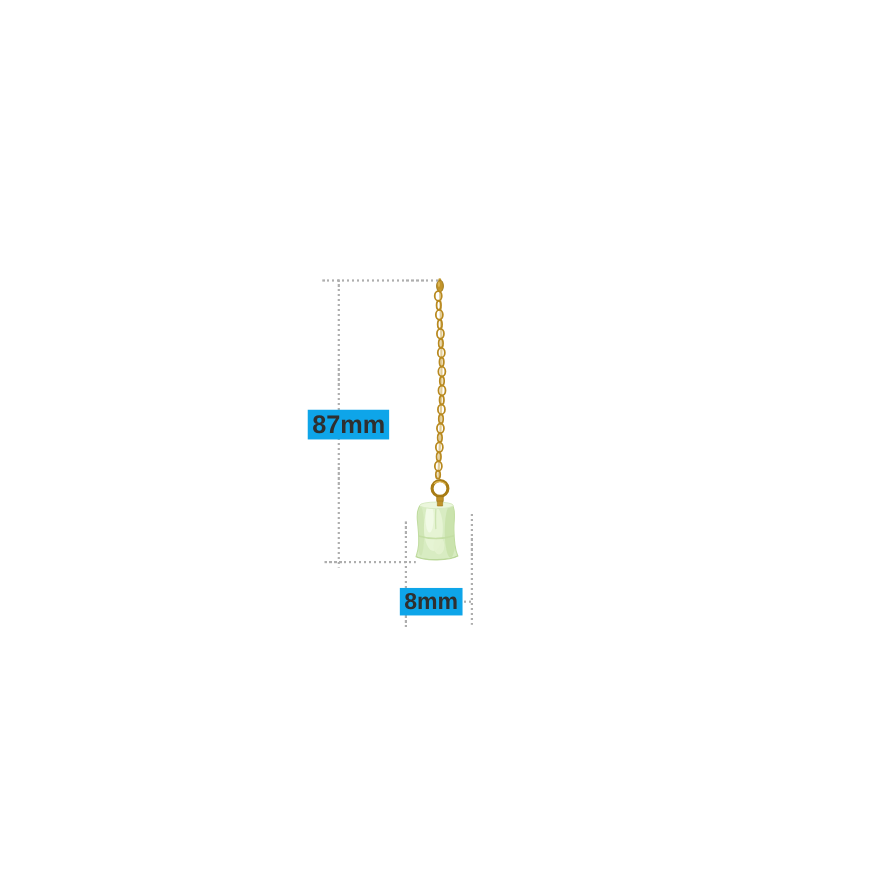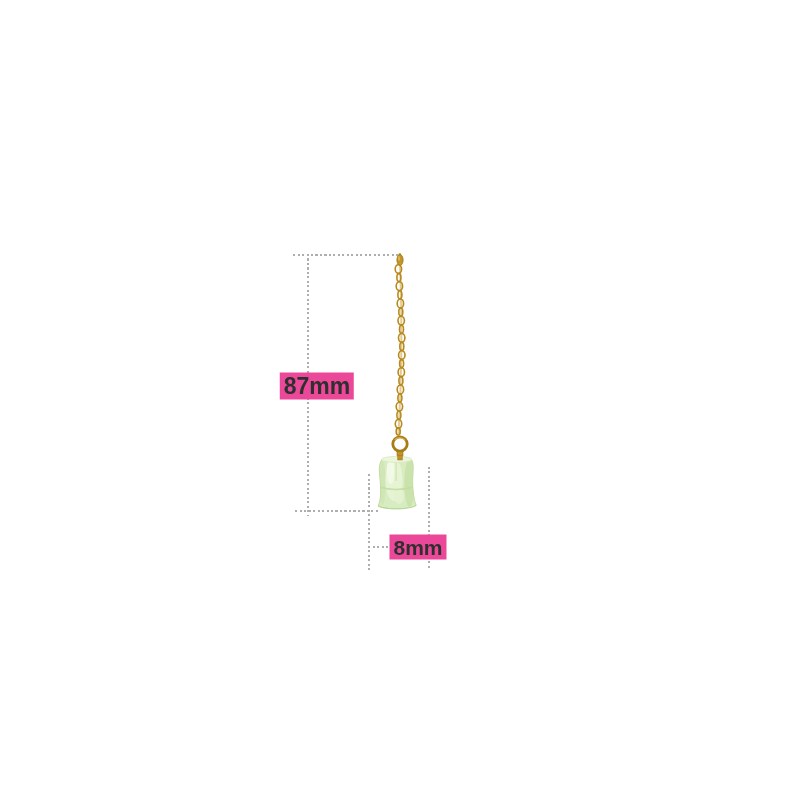--- a/index.html
+++ b/index.html
@@ -10,21 +10,21 @@
     font-family:"Liberation Sans",sans-serif;
     overflow:hidden;
   }
   .earring-svg{position:absolute;left:0;top:0;width:800px;height:800px;}
   .dim{position:absolute;}
   .dim-h{height:1.5px;background:repeating-linear-gradient(to right,#aeaeae 0 2px,transparent 2px 4.5px);}
   .dim-v{width:1.5px;background:repeating-linear-gradient(to bottom,#aeaeae 0 2px,transparent 2px 4.5px);}
   .dim-label{
     position:absolute;
     transform:translate(-50%,-50%);
-    background:#ec4899;
+    background:#0ea5e9;
     color:#2f2f2f;
     font-weight:600;
     line-height:1;
     padding:2px 4px;
     white-space:nowrap;
   }
   .len-label{font-size:23px;}
   .wid-label{font-size:21px;}
 </style>
 </head>
@@ -114,15 +114,15 @@
 
   <div class="dim dim-h" style="left:293px;top:254px;width:107px;"></div>
   <div class="dim dim-v" style="left:307px;top:254px;height:262px;"></div>
   <div class="dim dim-h" style="left:295px;top:510px;width:83px;"></div>
 
   <div class="dim dim-v" style="left:368px;top:474px;height:96px;"></div>
   <div class="dim dim-v" style="left:428px;top:467px;height:101px;"></div>
   <div class="dim dim-h" style="left:368px;top:546px;width:61px;"></div>
 
   <div class="dim-label len-label" style="left:317px;top:386px;">87mm</div>
-  <div class="dim-label wid-label" style="left:418px;top:547px;">8mm</div>
+  <div class="dim-label wid-label" style="left:392px;top:547px;">8mm</div>
 
 </div>
 
 </body></html>

